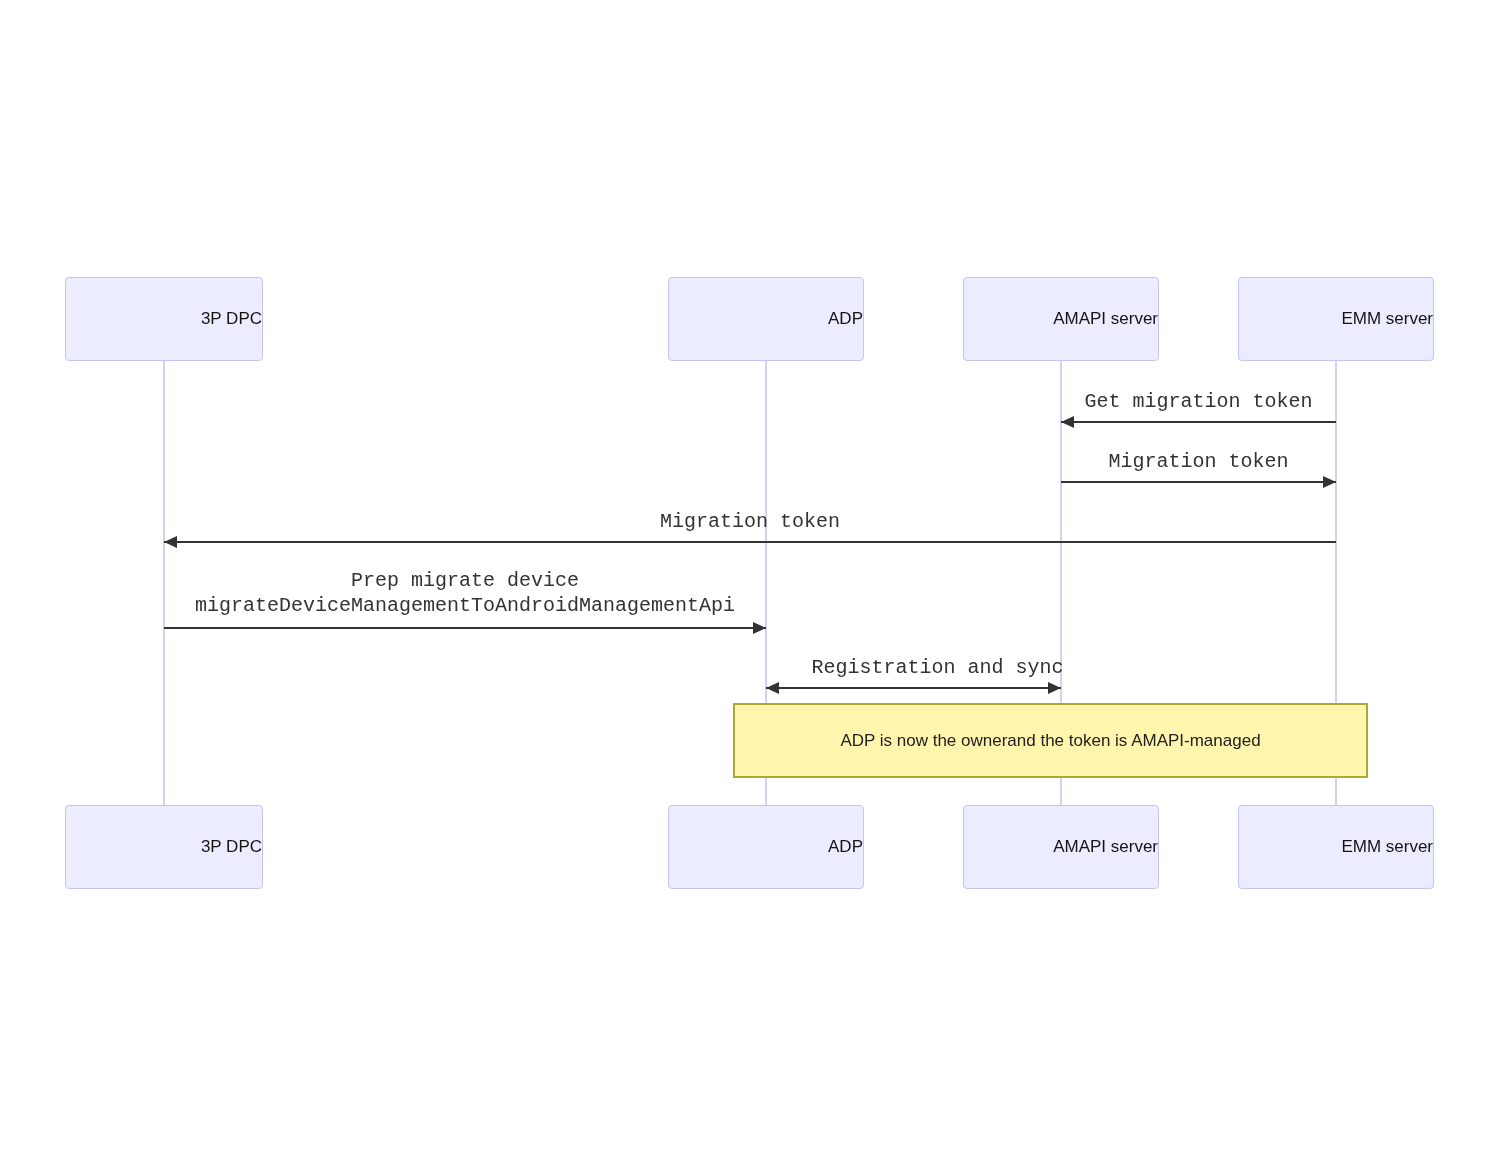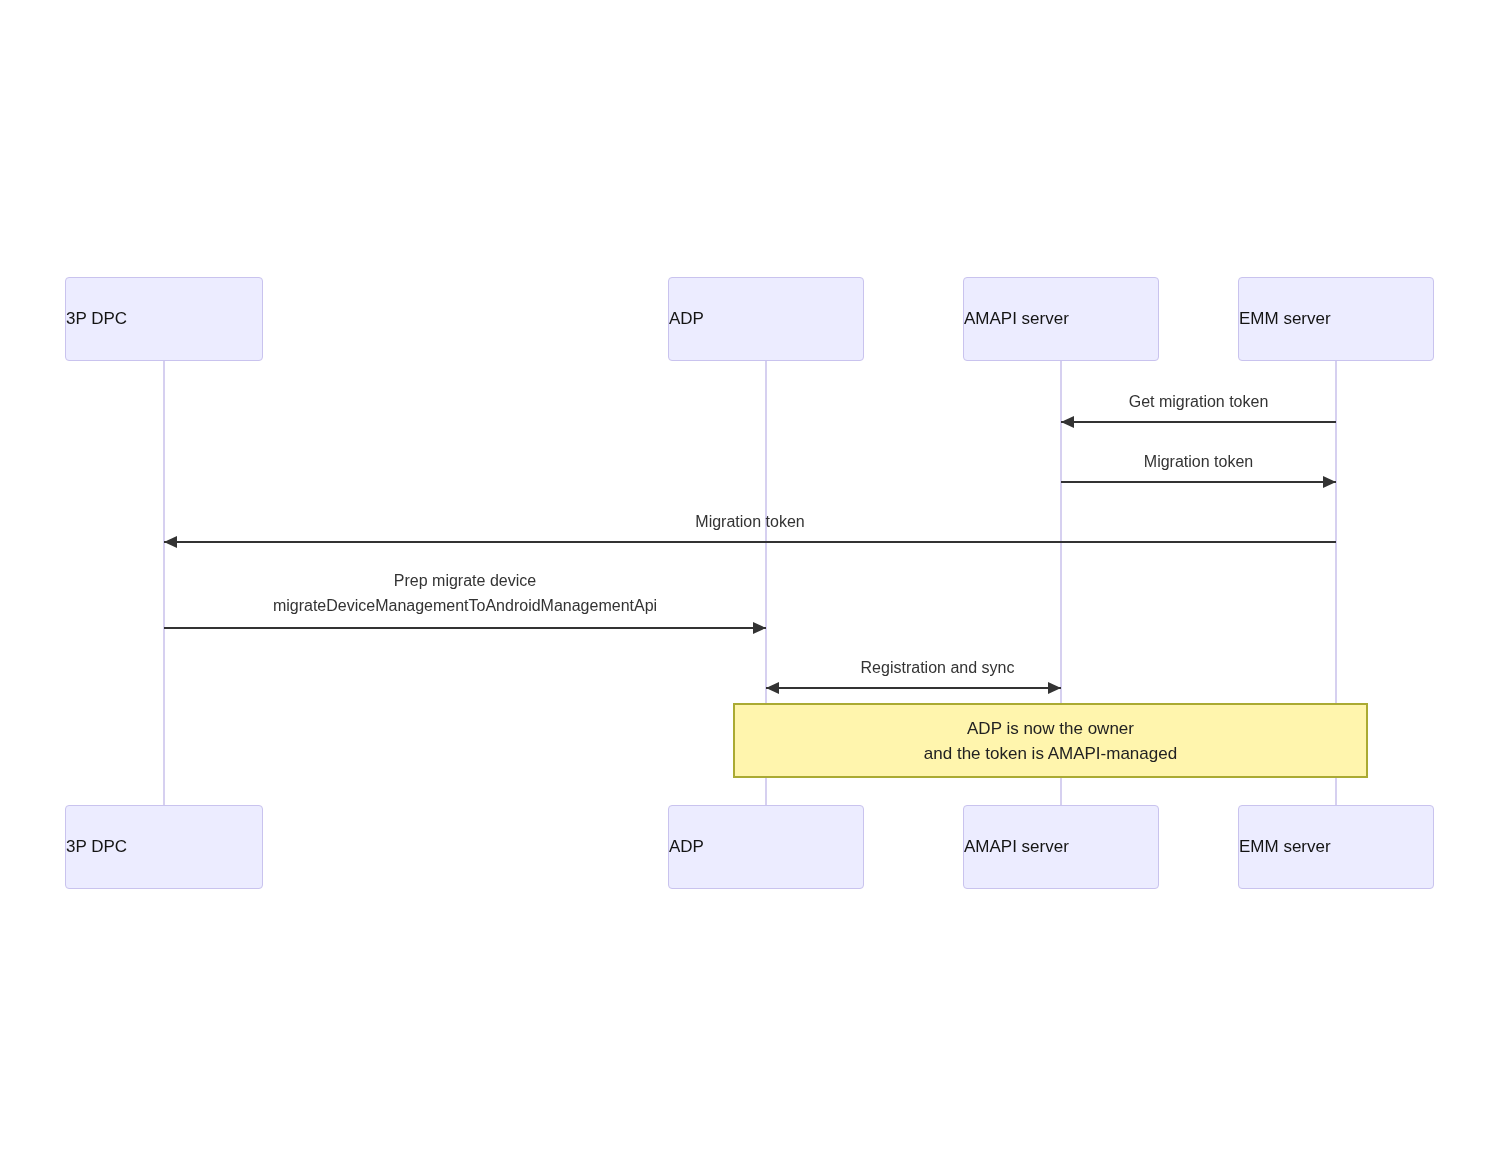--- a/index.html
+++ b/index.html
@@ -19,31 +19,32 @@
     background: #d6d0f0;
   }
   .actor {
     position: absolute;
     height: 84px;
     background: #ececff;
     border: 1px solid #c9c3ee;
     border-radius: 4px;
     display: flex;
     align-items: center;
-    justify-content: flex-start;
+    justify-content: flex-end;
     font-size: 17px;
     color: #141414;
     box-sizing: border-box;
   }
   .msg-label {
     position: absolute;
     text-align: center;
-    font-size: 16px;
+    font-size: 20px;
     color: #333333;
     line-height: 21px;
+    font-family: Liberation Mono, monospace;
   }
   .msg-label.two-line { line-height: 25px; }
   .msg-line {
     position: absolute;
     height: 2px;
     background: #333333;
   }
   .ah {
     position: absolute;
     width: 0;
@@ -56,21 +57,21 @@
   .note {
     position: absolute;
     left: 733px;
     top: 703px;
     width: 635px;
     height: 75px;
     background: #fff5ad;
     border: 2px solid #aaaa33;
     box-sizing: border-box;
     display: flex;
-    flex-direction: column;
+    flex-direction: row;
     align-items: center;
     justify-content: center;
     font-size: 17px;
     line-height: 25px;
     color: #222222;
     text-align: center;
   }
 </style>
 </head>
 <body>

